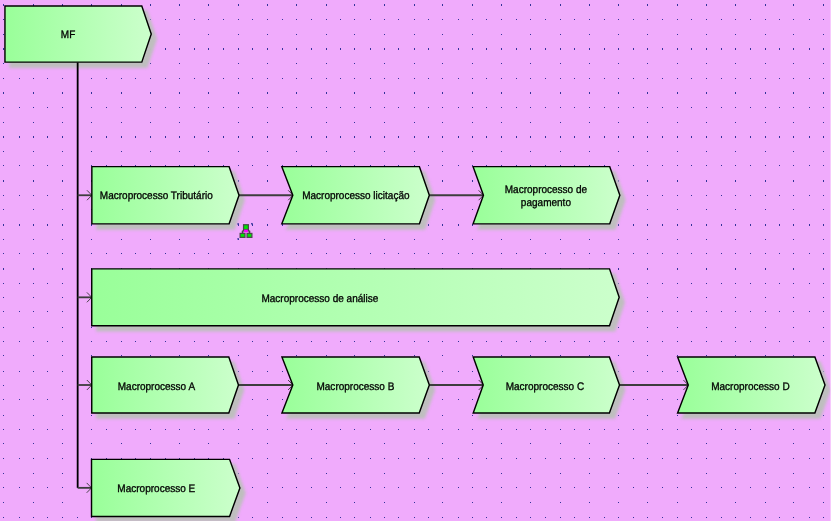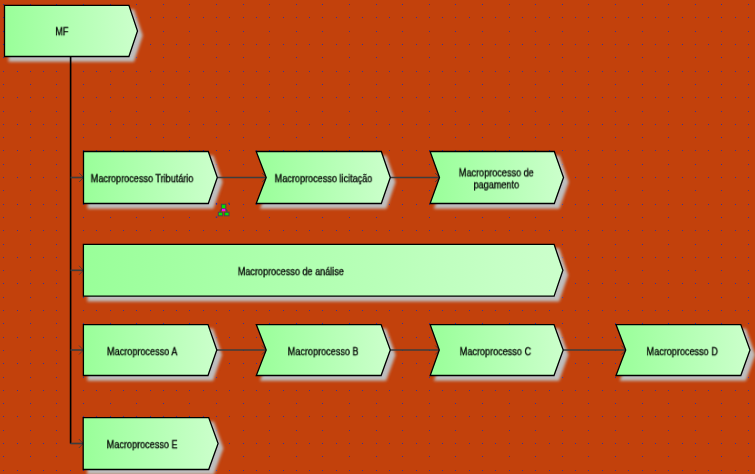--- a/index.html
+++ b/index.html
@@ -1,19 +1,19 @@
 <!DOCTYPE html>
 <html><head>
 <meta charset="utf-8">
 <title>Diagram</title>
 <style>
   html,body{margin:0;padding:0;}
   body{width:755px;height:474px;overflow:hidden;background:#ffffff;
        font-family:"Liberation Sans",sans-serif;}
-  #canvas{position:relative;width:755px;height:474px;overflow:hidden;background:#c2410c;}
+  #canvas{position:relative;width:755px;height:474px;overflow:hidden;background:#f0abfc;}
   #grid{position:absolute;left:0;top:0;width:755px;height:474px;}
   svg.layer{position:absolute;left:0;top:0;width:755px;height:474px;}
   .shape-label{position:absolute;color:#000;font-size:10px;line-height:11.6px;
                text-align:center;white-space:pre;
                -webkit-font-smoothing:antialiased;will-change:transform;
                -webkit-text-stroke:0.3px #000;}
 </style>
 </head>
 <body>
 

